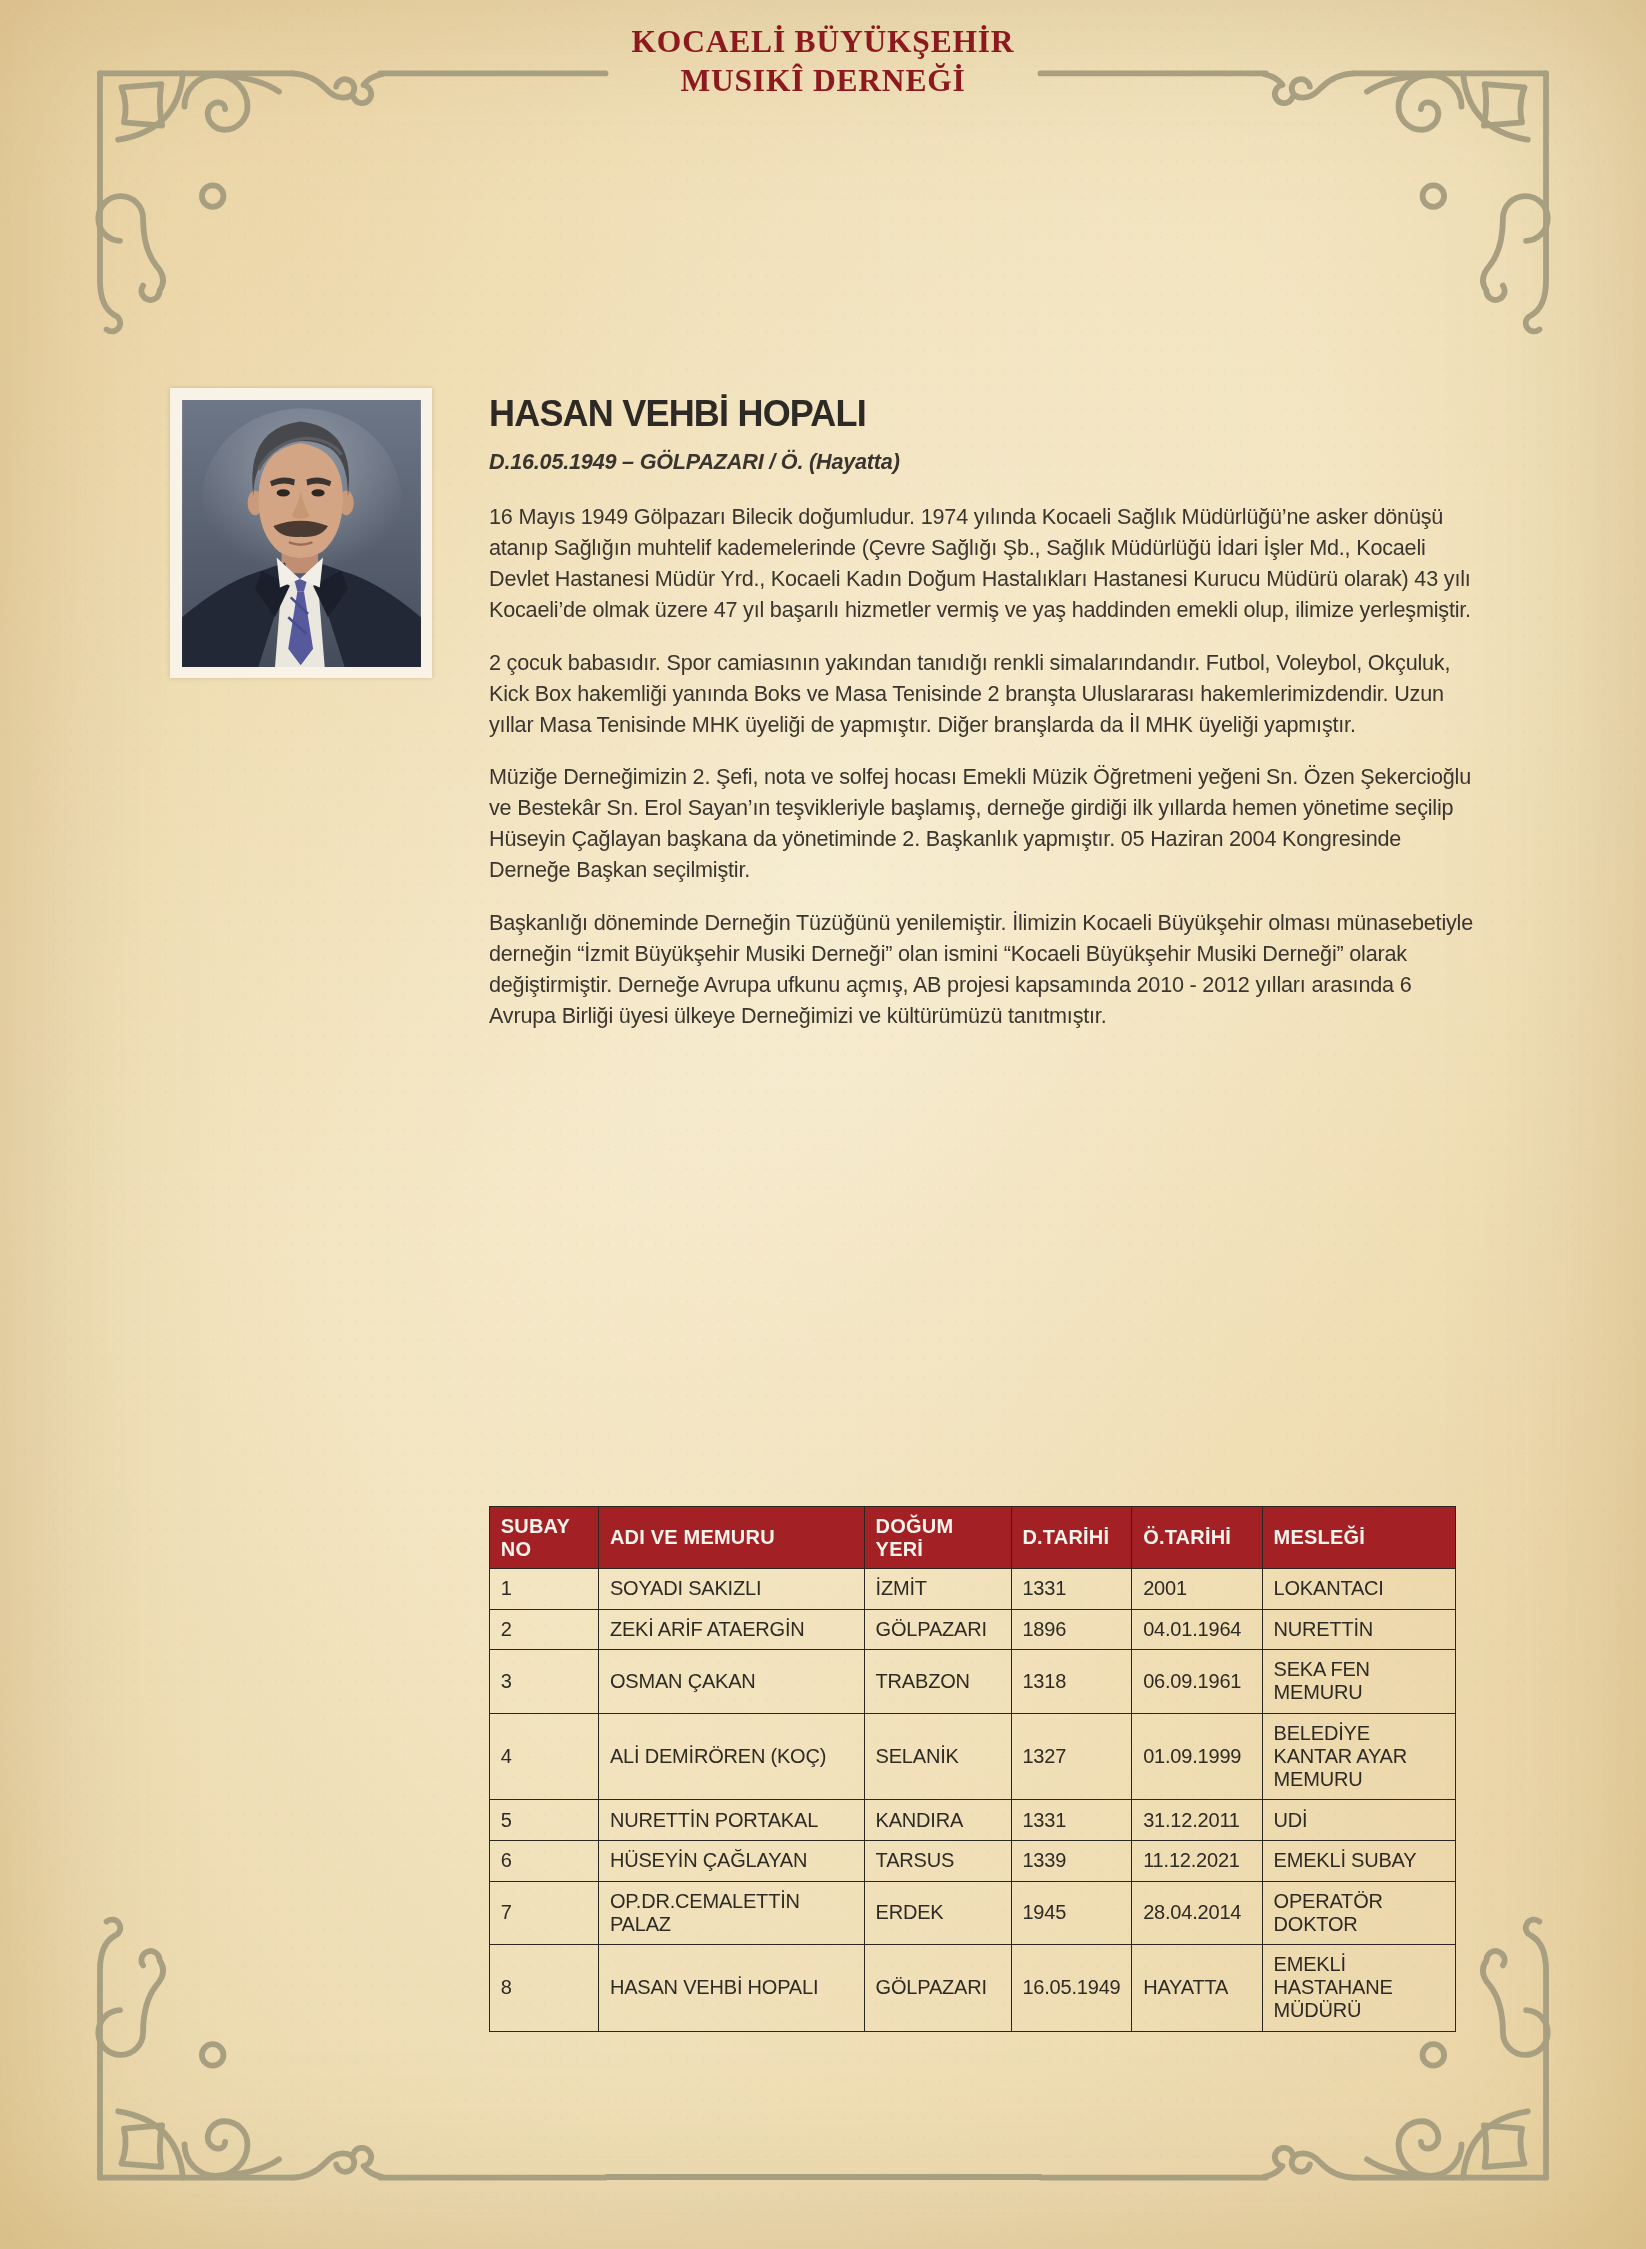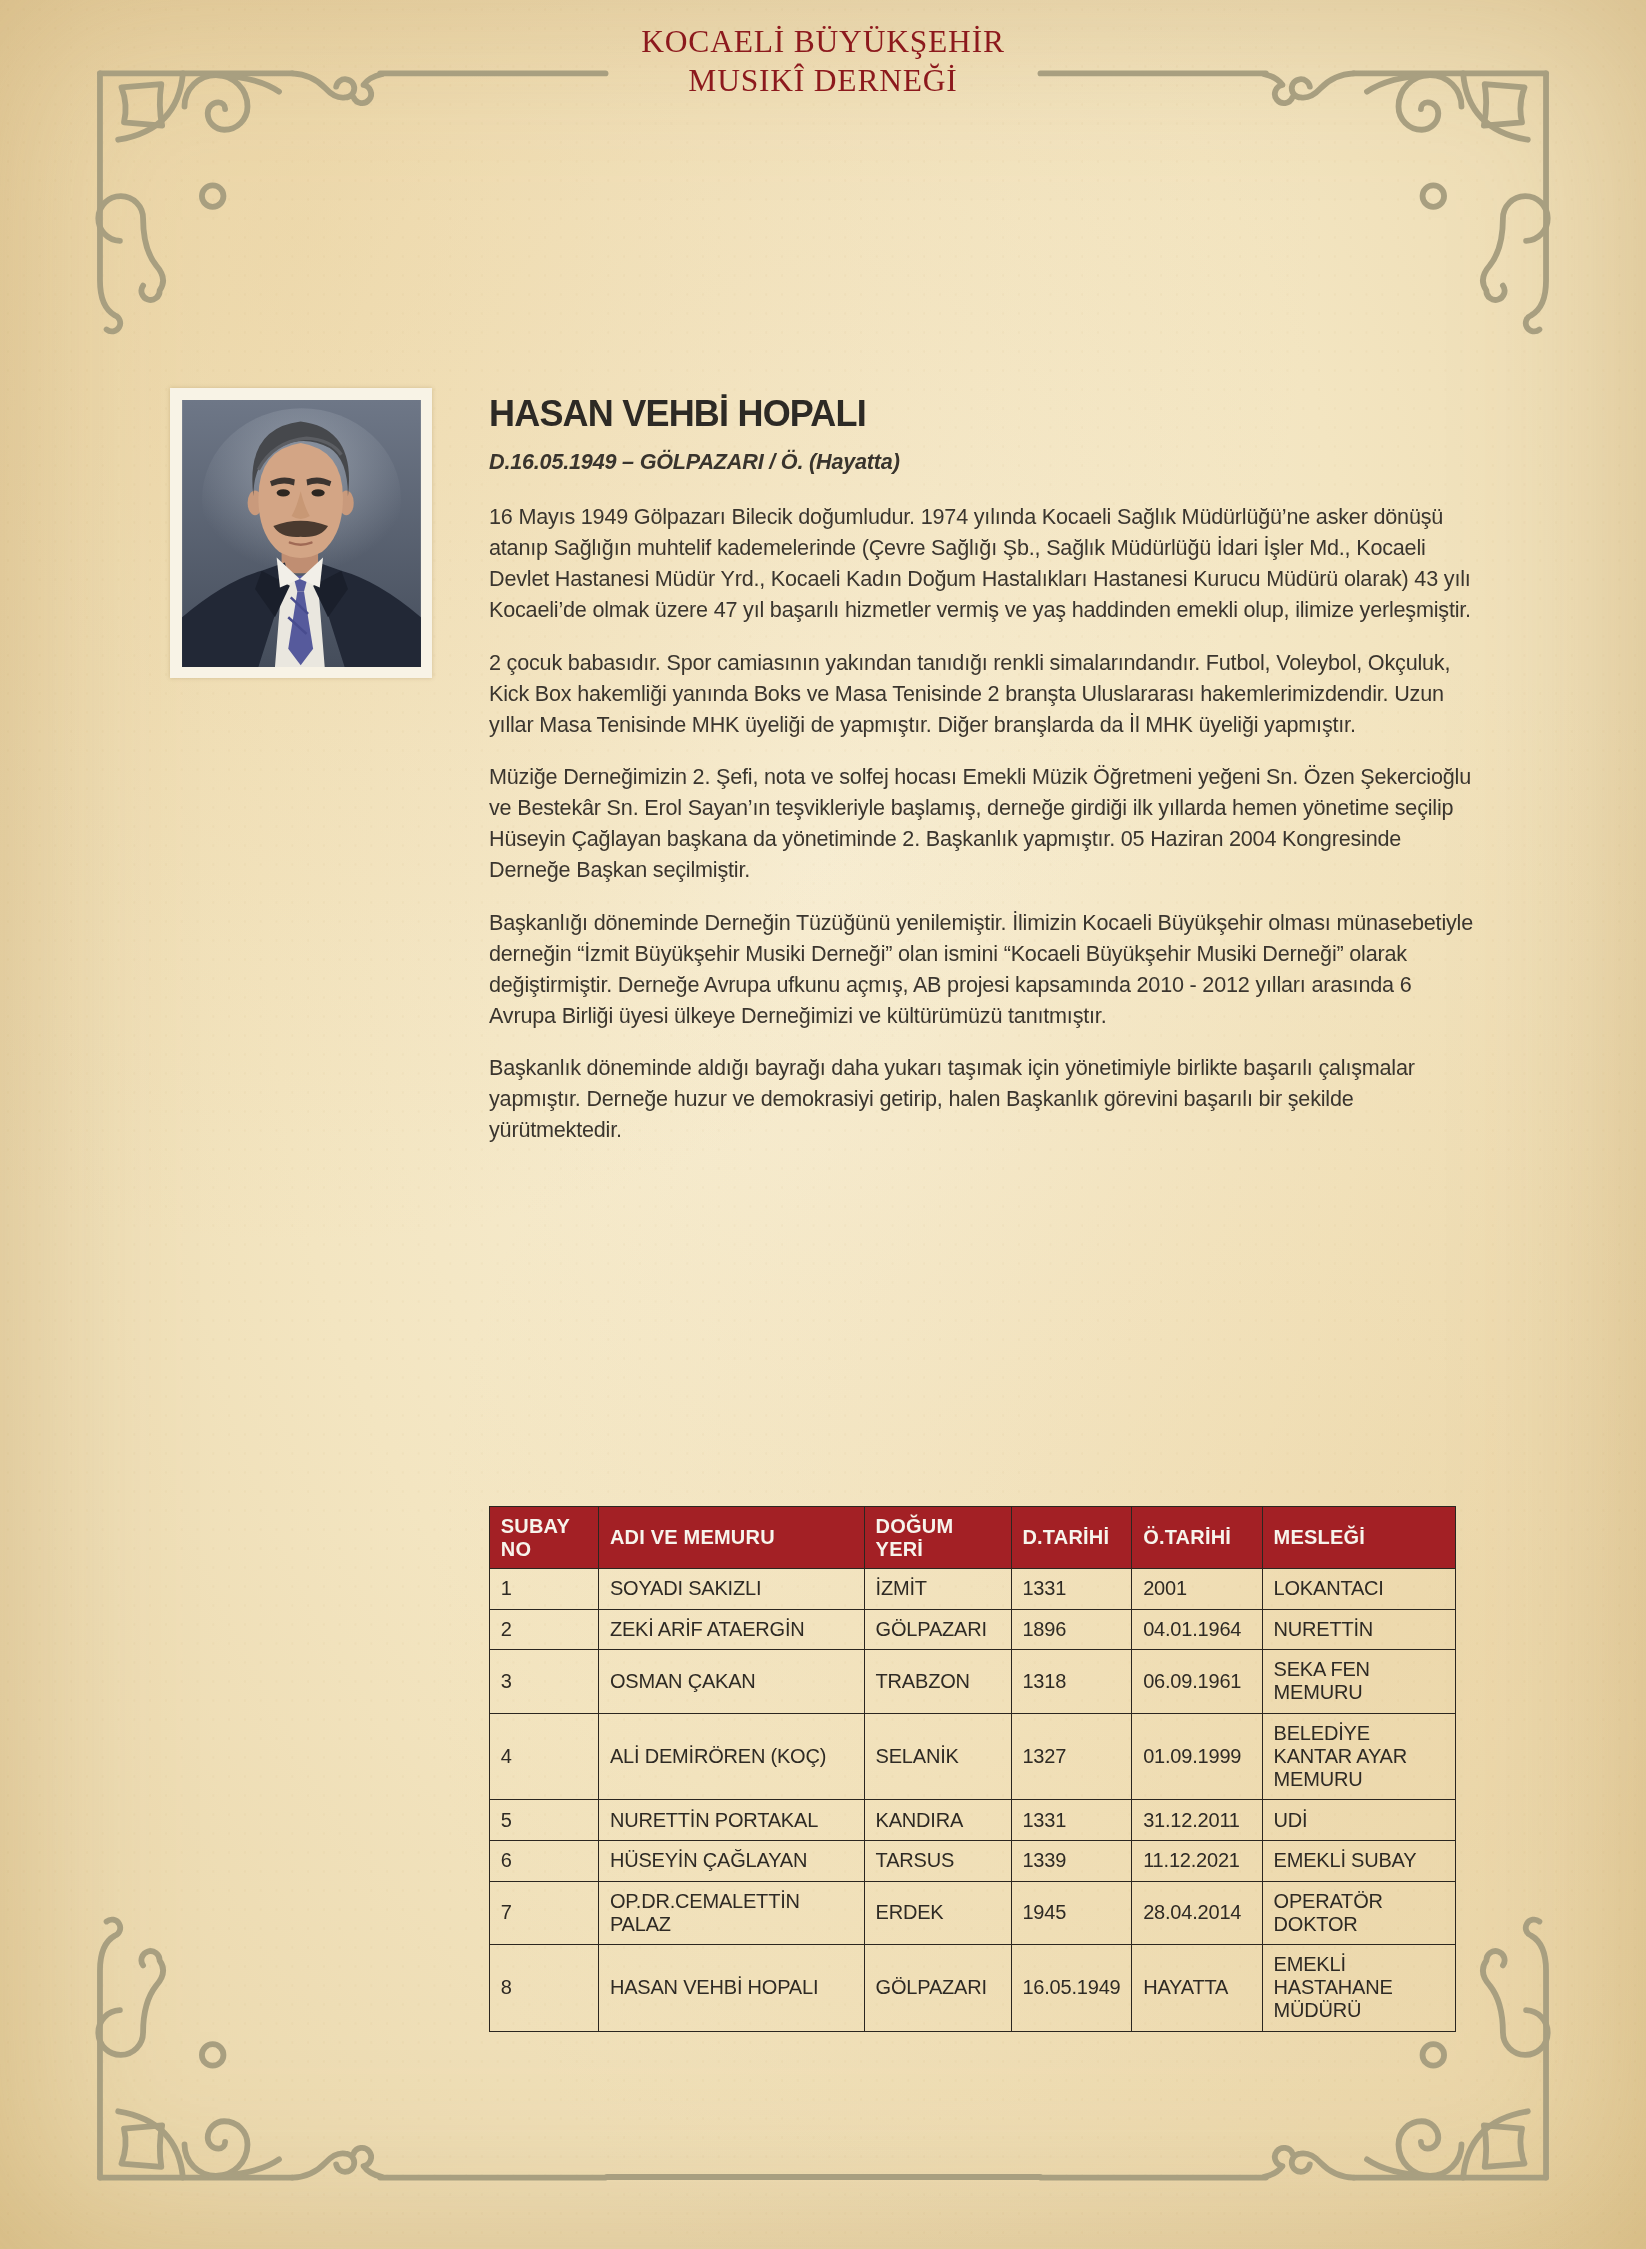--- a/index.html
+++ b/index.html
@@ -8,21 +8,21 @@
     font-family:"Liberation Sans", sans-serif;
     background:
       radial-gradient(rgba(176,136,66,0.05) 0.8px, transparent 1.3px),
       radial-gradient(circle at 18% 10%, rgba(226,192,130,0.30), transparent 42%),
       radial-gradient(circle at 84% 72%, rgba(229,198,140,0.28), transparent 45%),
       radial-gradient(ellipse at 50% 38%, #f8efd6 0%, #f3e5c1 48%, #ecdab0 82%, #e7d2a0 100%);
     background-size:15.8px 19px, auto, auto, auto;
     box-shadow: inset 0 0 182px rgba(173,132,66,0.35);
   }
   .assoc-title{position:absolute;top:21.6px;left:0;width:100%;text-align:center;
-    font-family:"Liberation Serif", serif;font-weight:normal;color:#8c191d;
+    font-family:"Liberation Serif", serif;font-weight:bold;color:#8c191d;
     font-size:31.5px;line-height:39px;letter-spacing:0.8px;}
   .orn{position:absolute;width:547px;height:332px;}
   .orn svg{display:block;width:100%;height:100%;}
   .orn.tl{left:95px;top:40px;}
   .orn.tr{left:1004px;top:40px;transform:scaleX(-1);}
   .orn.bl{left:95px;top:1879px;transform:scaleY(-1);}
   .orn.br{left:1004px;top:1879px;transform:scale(-1,-1);}
   .bottom-line{position:absolute;left:604px;top:2174px;width:439px;height:5.8px;
     background:#a89f80;border-radius:3.3px;}
   .photo-frame{position:absolute;left:170px;top:388px;width:262px;height:290px;
@@ -163,21 +163,20 @@
 </div>
 
 <div class="member-name">HASAN VEHBİ HOPALI</div>
 <div class="member-lifespan">D.16.05.1949 – GÖLPAZARI / Ö. (Hayatta)</div>
 
 <div class="bio">
   <p>16 Mayıs 1949 Gölpazarı Bilecik doğumludur. 1974 yılında Kocaeli Sağlık Müdürlüğü’ne asker dönüşü atanıp Sağlığın muhtelif kademelerinde (Çevre Sağlığı Şb., Sağlık Müdürlüğü İdari İşler Md., Kocaeli Devlet Hastanesi Müdür Yrd., Kocaeli Kadın Doğum Hastalıkları Hastanesi Kurucu Müdürü olarak) 43 yılı Kocaeli’de olmak üzere 47 yıl başarılı hizmetler vermiş ve yaş haddinden emekli olup, ilimize yerleşmiştir.</p>
   <p>2 çocuk babasıdır. Spor camiasının yakından tanıdığı renkli simalarındandır. Futbol, Voleybol, Okçuluk, Kick Box hakemliği yanında Boks ve Masa Tenisinde 2 branşta Uluslararası hakemlerimizdendir. Uzun yıllar Masa Tenisinde MHK üyeliği de yapmıştır. Diğer branşlarda da İl MHK üyeliği yapmıştır.</p>
   <p>Müziğe Derneğimizin 2. Şefi, nota ve solfej hocası Emekli Müzik Öğretmeni yeğeni Sn. Özen Şekercioğlu ve Bestekâr Sn. Erol Sayan’ın teşvikleriyle başlamış, derneğe girdiği ilk yıllarda hemen yönetime seçilip Hüseyin Çağlayan başkana da yönetiminde 2. Başkanlık yapmıştır. 05 Haziran 2004 Kongresinde Derneğe Başkan seçilmiştir.</p>
   <p>Başkanlığı döneminde Derneğin Tüzüğünü yenilemiştir. İlimizin Kocaeli Büyükşehir olması münasebetiyle derneğin “İzmit Büyükşehir Musiki Derneği” olan ismini “Kocaeli Büyükşehir Musiki Derneği” olarak değiştirmiştir. Derneğe Avrupa ufkunu açmış, AB projesi kapsamında 2010 - 2012 yılları arasında 6 Avrupa Birliği üyesi ülkeye Derneğimizi ve kültürümüzü tanıtmıştır.</p>
-  <p>Başkanlık döneminde aldığı bayrağı daha yukarı taşımak için yönetimiyle birlikte başarılı çalışmalar yapmıştır. Derneğe huzur ve demokrasiyi  getirip, halen Başkanlık görevini başarılı bir şekilde yürütmektedir.</p>
 </div>
 
 <table class="members">
   <colgroup>
     <col style="width:11.3%">
       <col style="width:27.5%">
       <col style="width:15.2%">
     <col style="width:12.5%">
       <col style="width:13.5%">
       <col style="width:20%">

